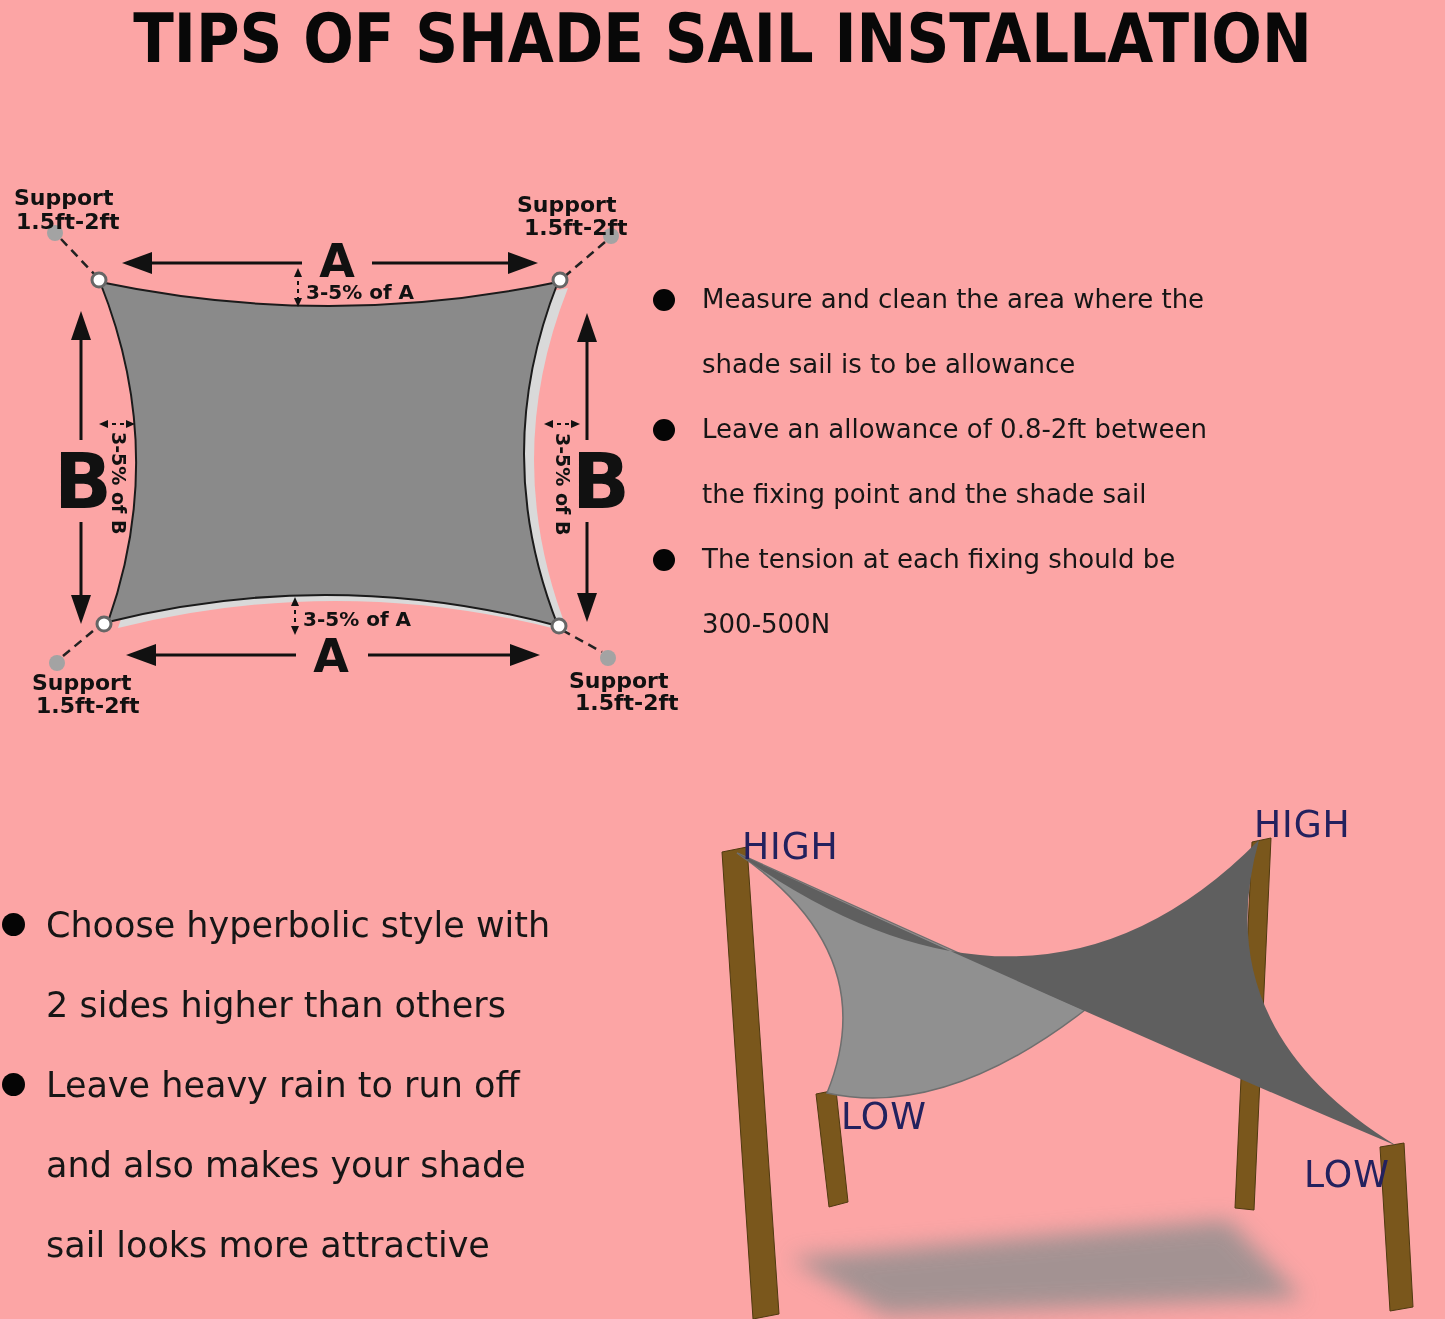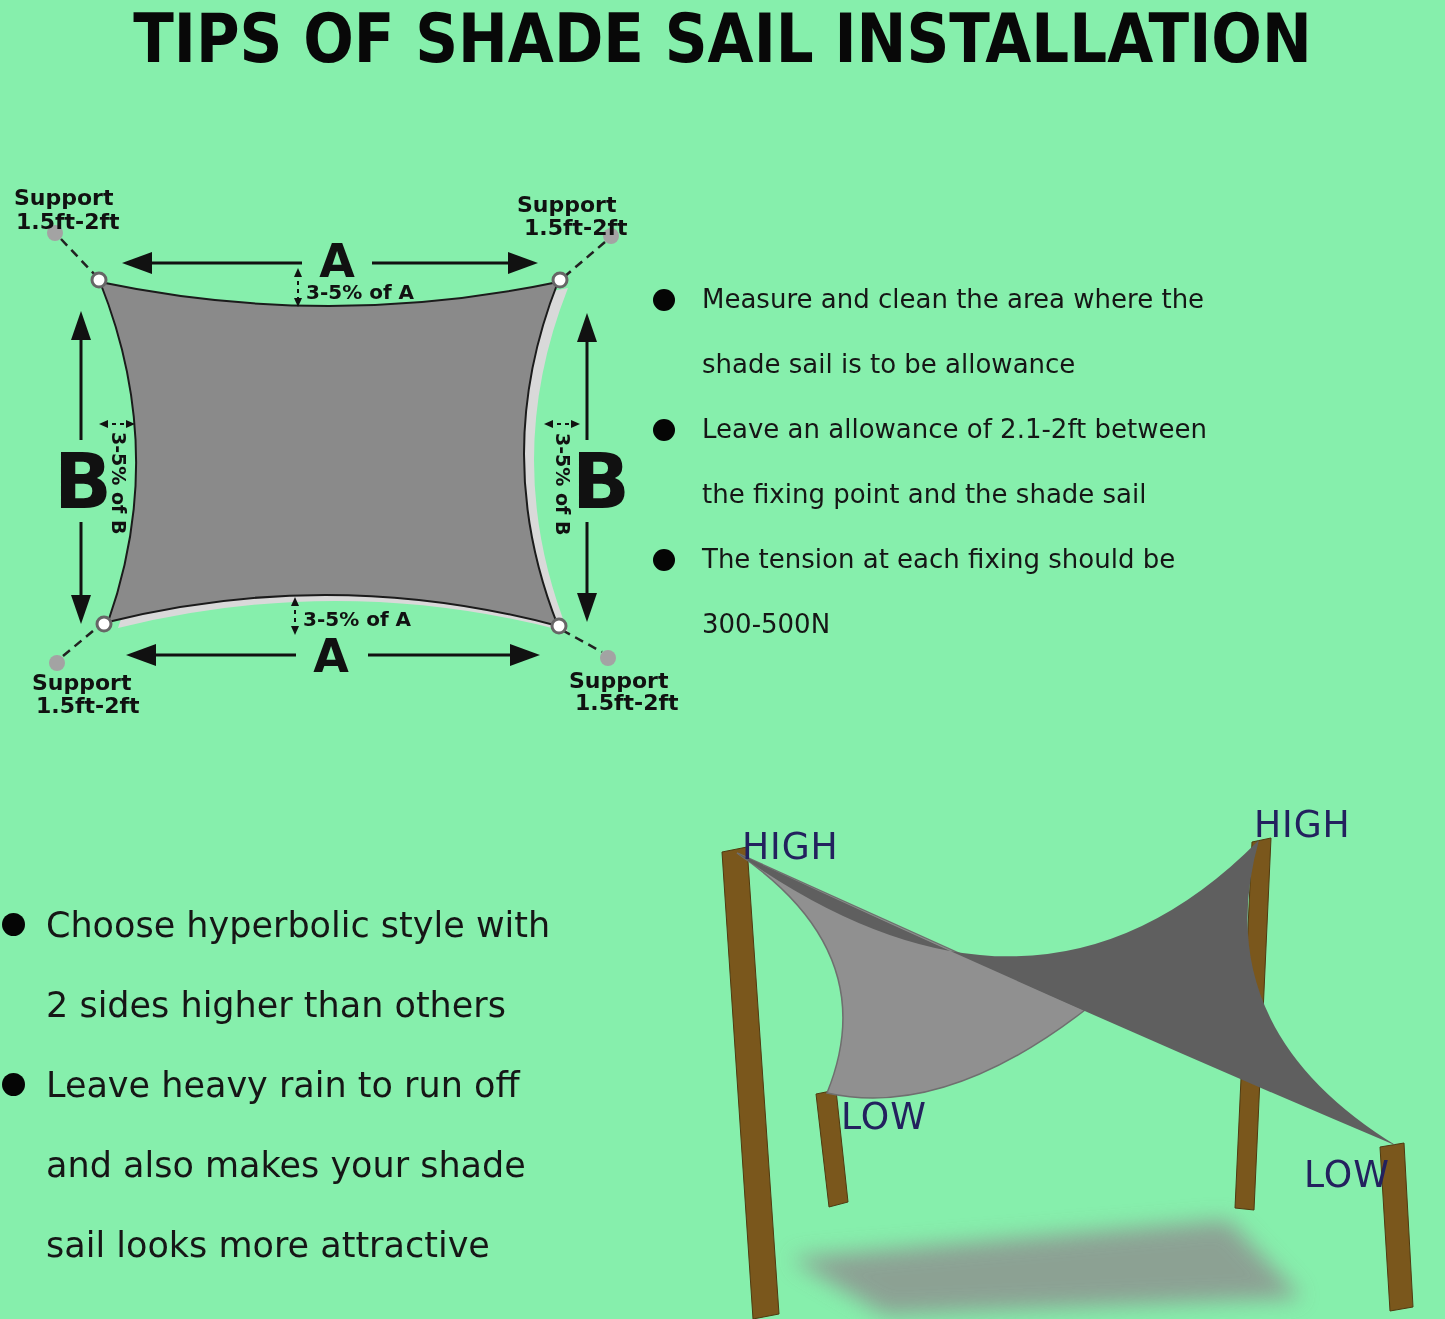--- a/index.html
+++ b/index.html
@@ -1,16 +1,16 @@
 <!DOCTYPE html>
 <html><head>
 <meta charset="utf-8">
 <style>
   html,body{margin:0;padding:0;background:#ffffff;}
-  .stage{position:relative;width:1445px;height:1319px;background:#86efac;overflow:hidden;
+  .stage{position:relative;width:1445px;height:1319px;background:#fca5a5;overflow:hidden;
          font-family:"DejaVu Sans",sans-serif;color:#141414;}
   .title{position:absolute;left:0;right:0;top:0;text-align:center;
          font-size:64px;font-weight:bold;color:#080808;letter-spacing:0px;
          transform:scaleX(0.93) scaleY(1.05);transform-origin:50% 0;white-space:nowrap;}
   svg text{font-family:"DejaVu Sans",sans-serif;fill:#111;}
   .abs{position:absolute;}
   
   .rlist{position:absolute;left:653px;top:267px;width:790px;}
   .rlist .item{position:relative;padding-left:49px;}
   .rlist .bullet{position:absolute;left:0;top:22px;width:22px;height:22px;border-radius:50%;background:#050505;}
@@ -119,21 +119,21 @@
   </svg>
 
   <div class="rlist">
     <div class="item">
       <span class="bullet"></span>
       <div class="line">Measure and clean the area where the</div>
       <div class="line">shade sail is to be allowance</div>
     </div>
     <div class="item">
       <span class="bullet"></span>
-      <div class="line">Leave an allowance of 2.1-2ft between</div>
+      <div class="line">Leave an allowance of 0.8-2ft between</div>
       <div class="line">the fixing point and the shade sail</div>
     </div>
     <div class="item">
       <span class="bullet"></span>
       <div class="line">The tension at each fixing should be</div>
       <div class="line">300-500N</div>
     </div>
   </div>
 
   <div class="llist">

